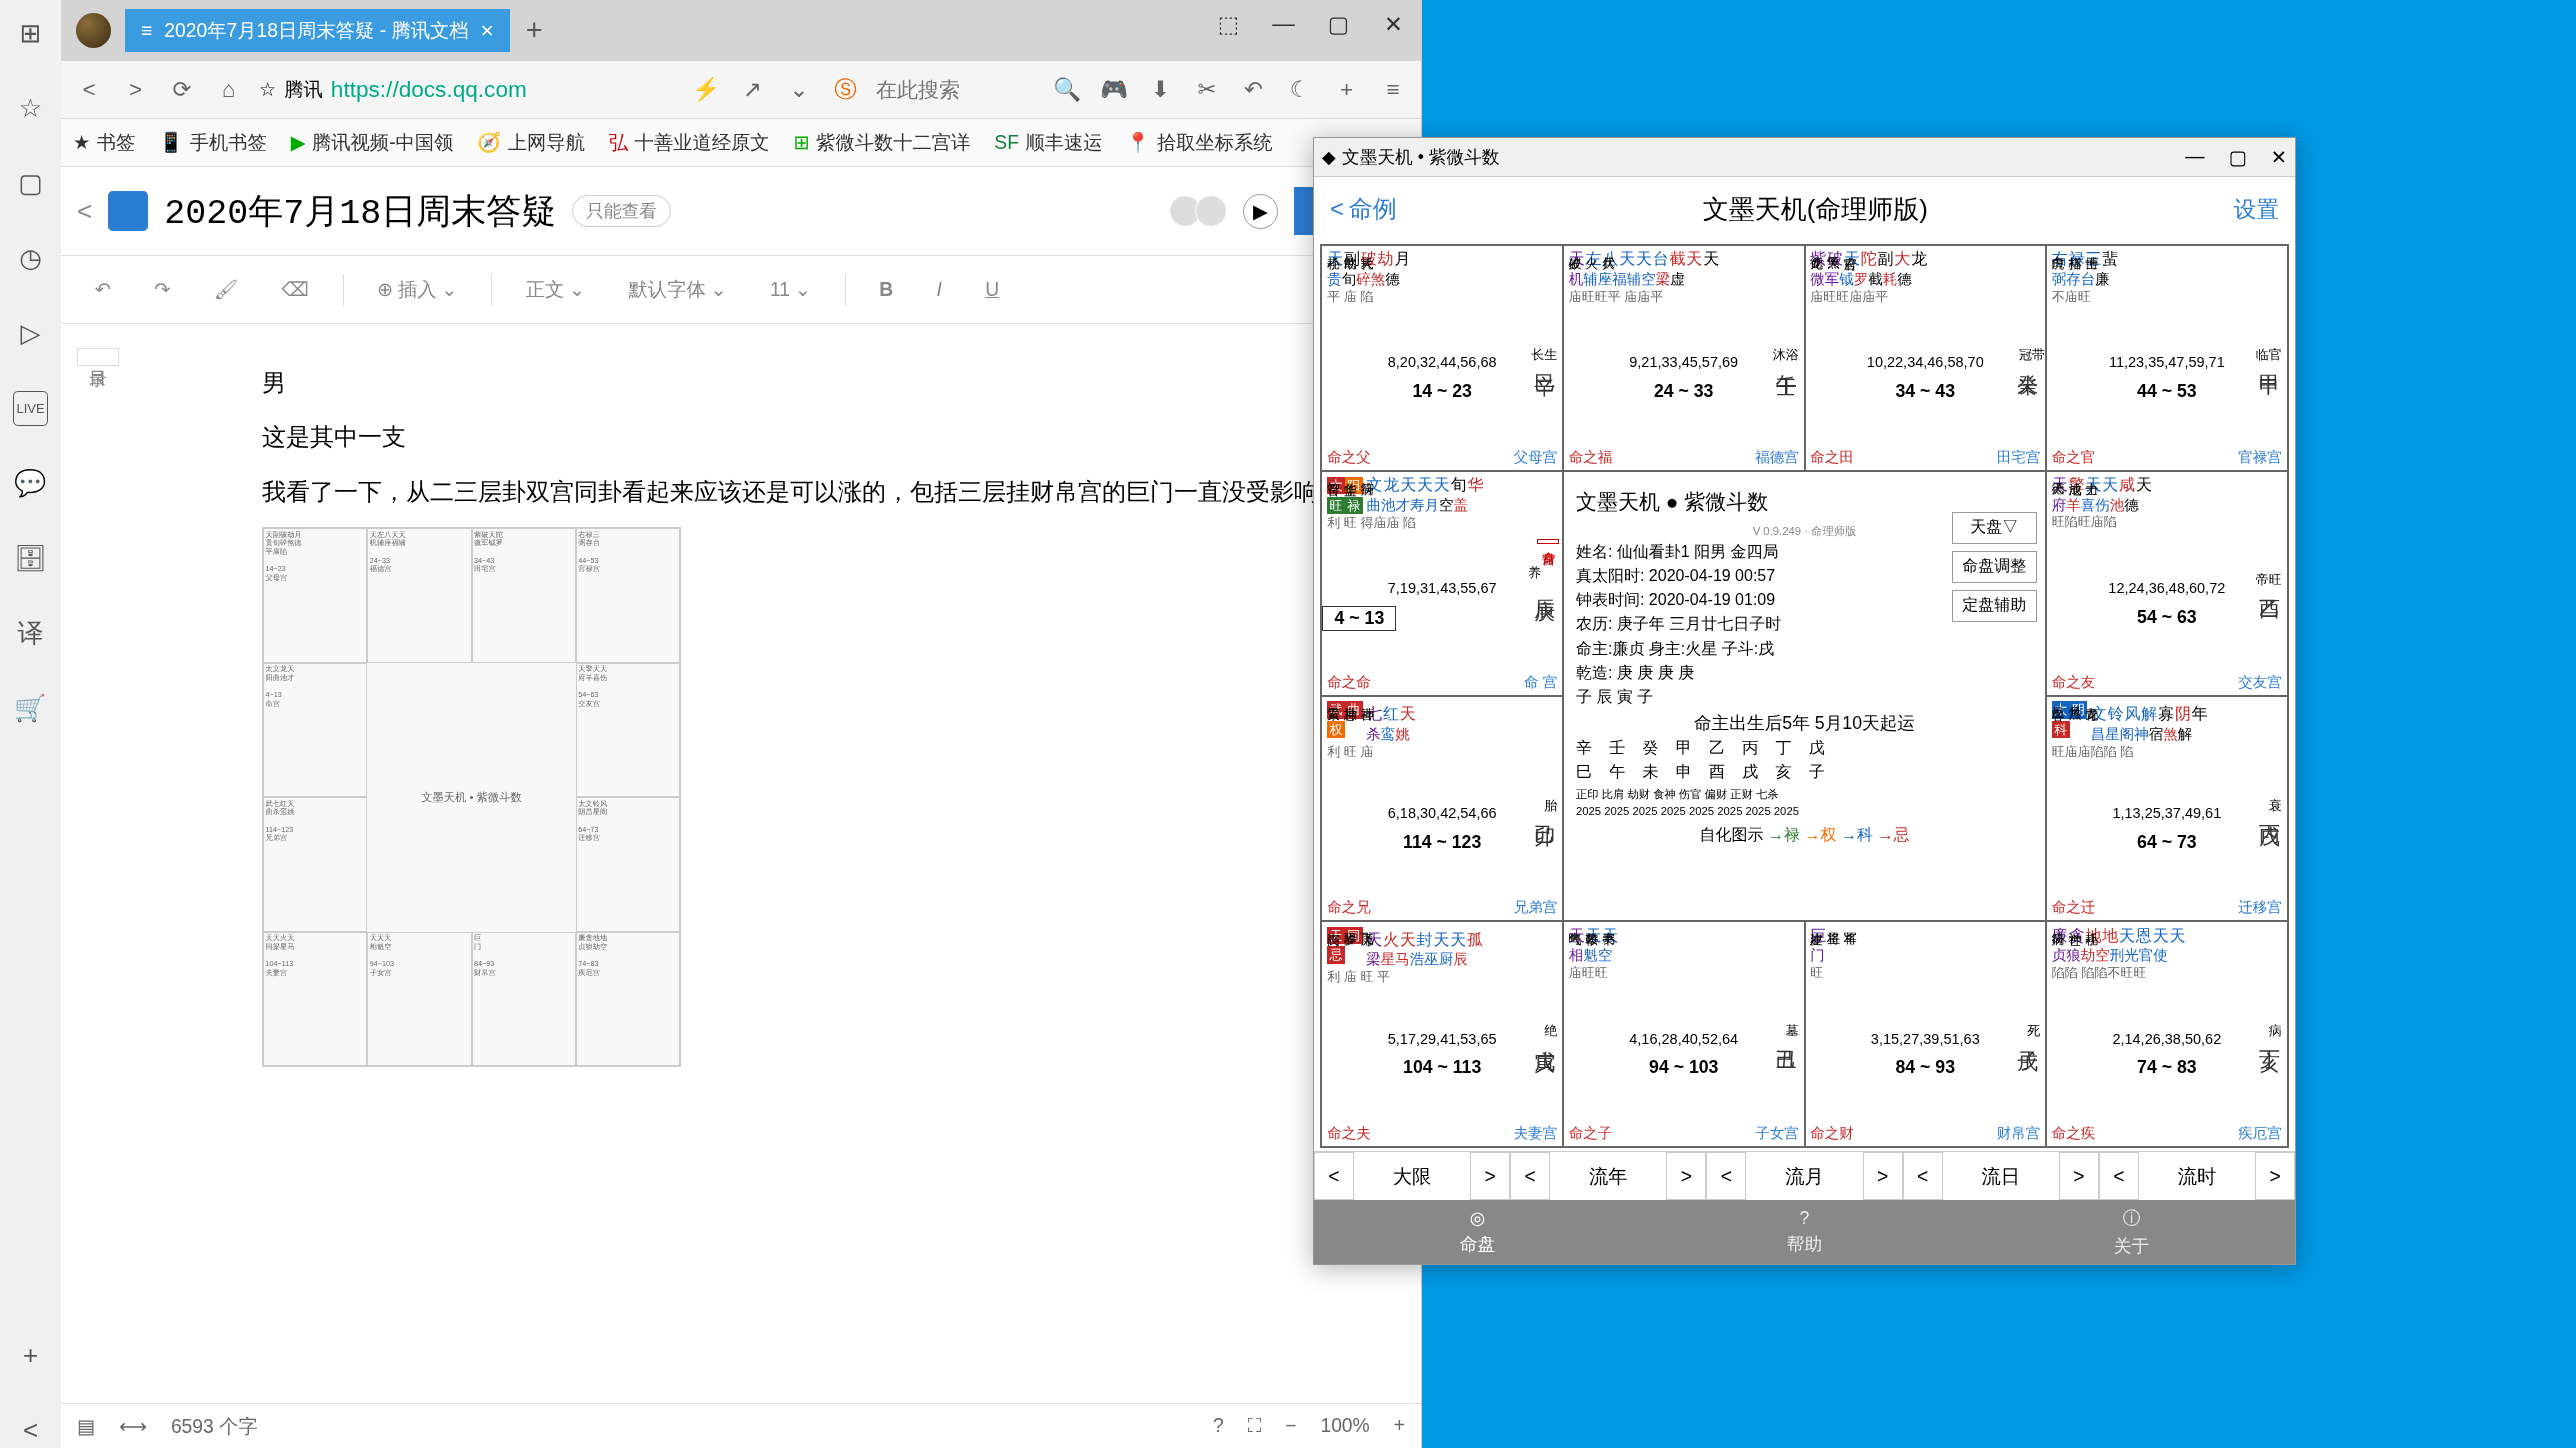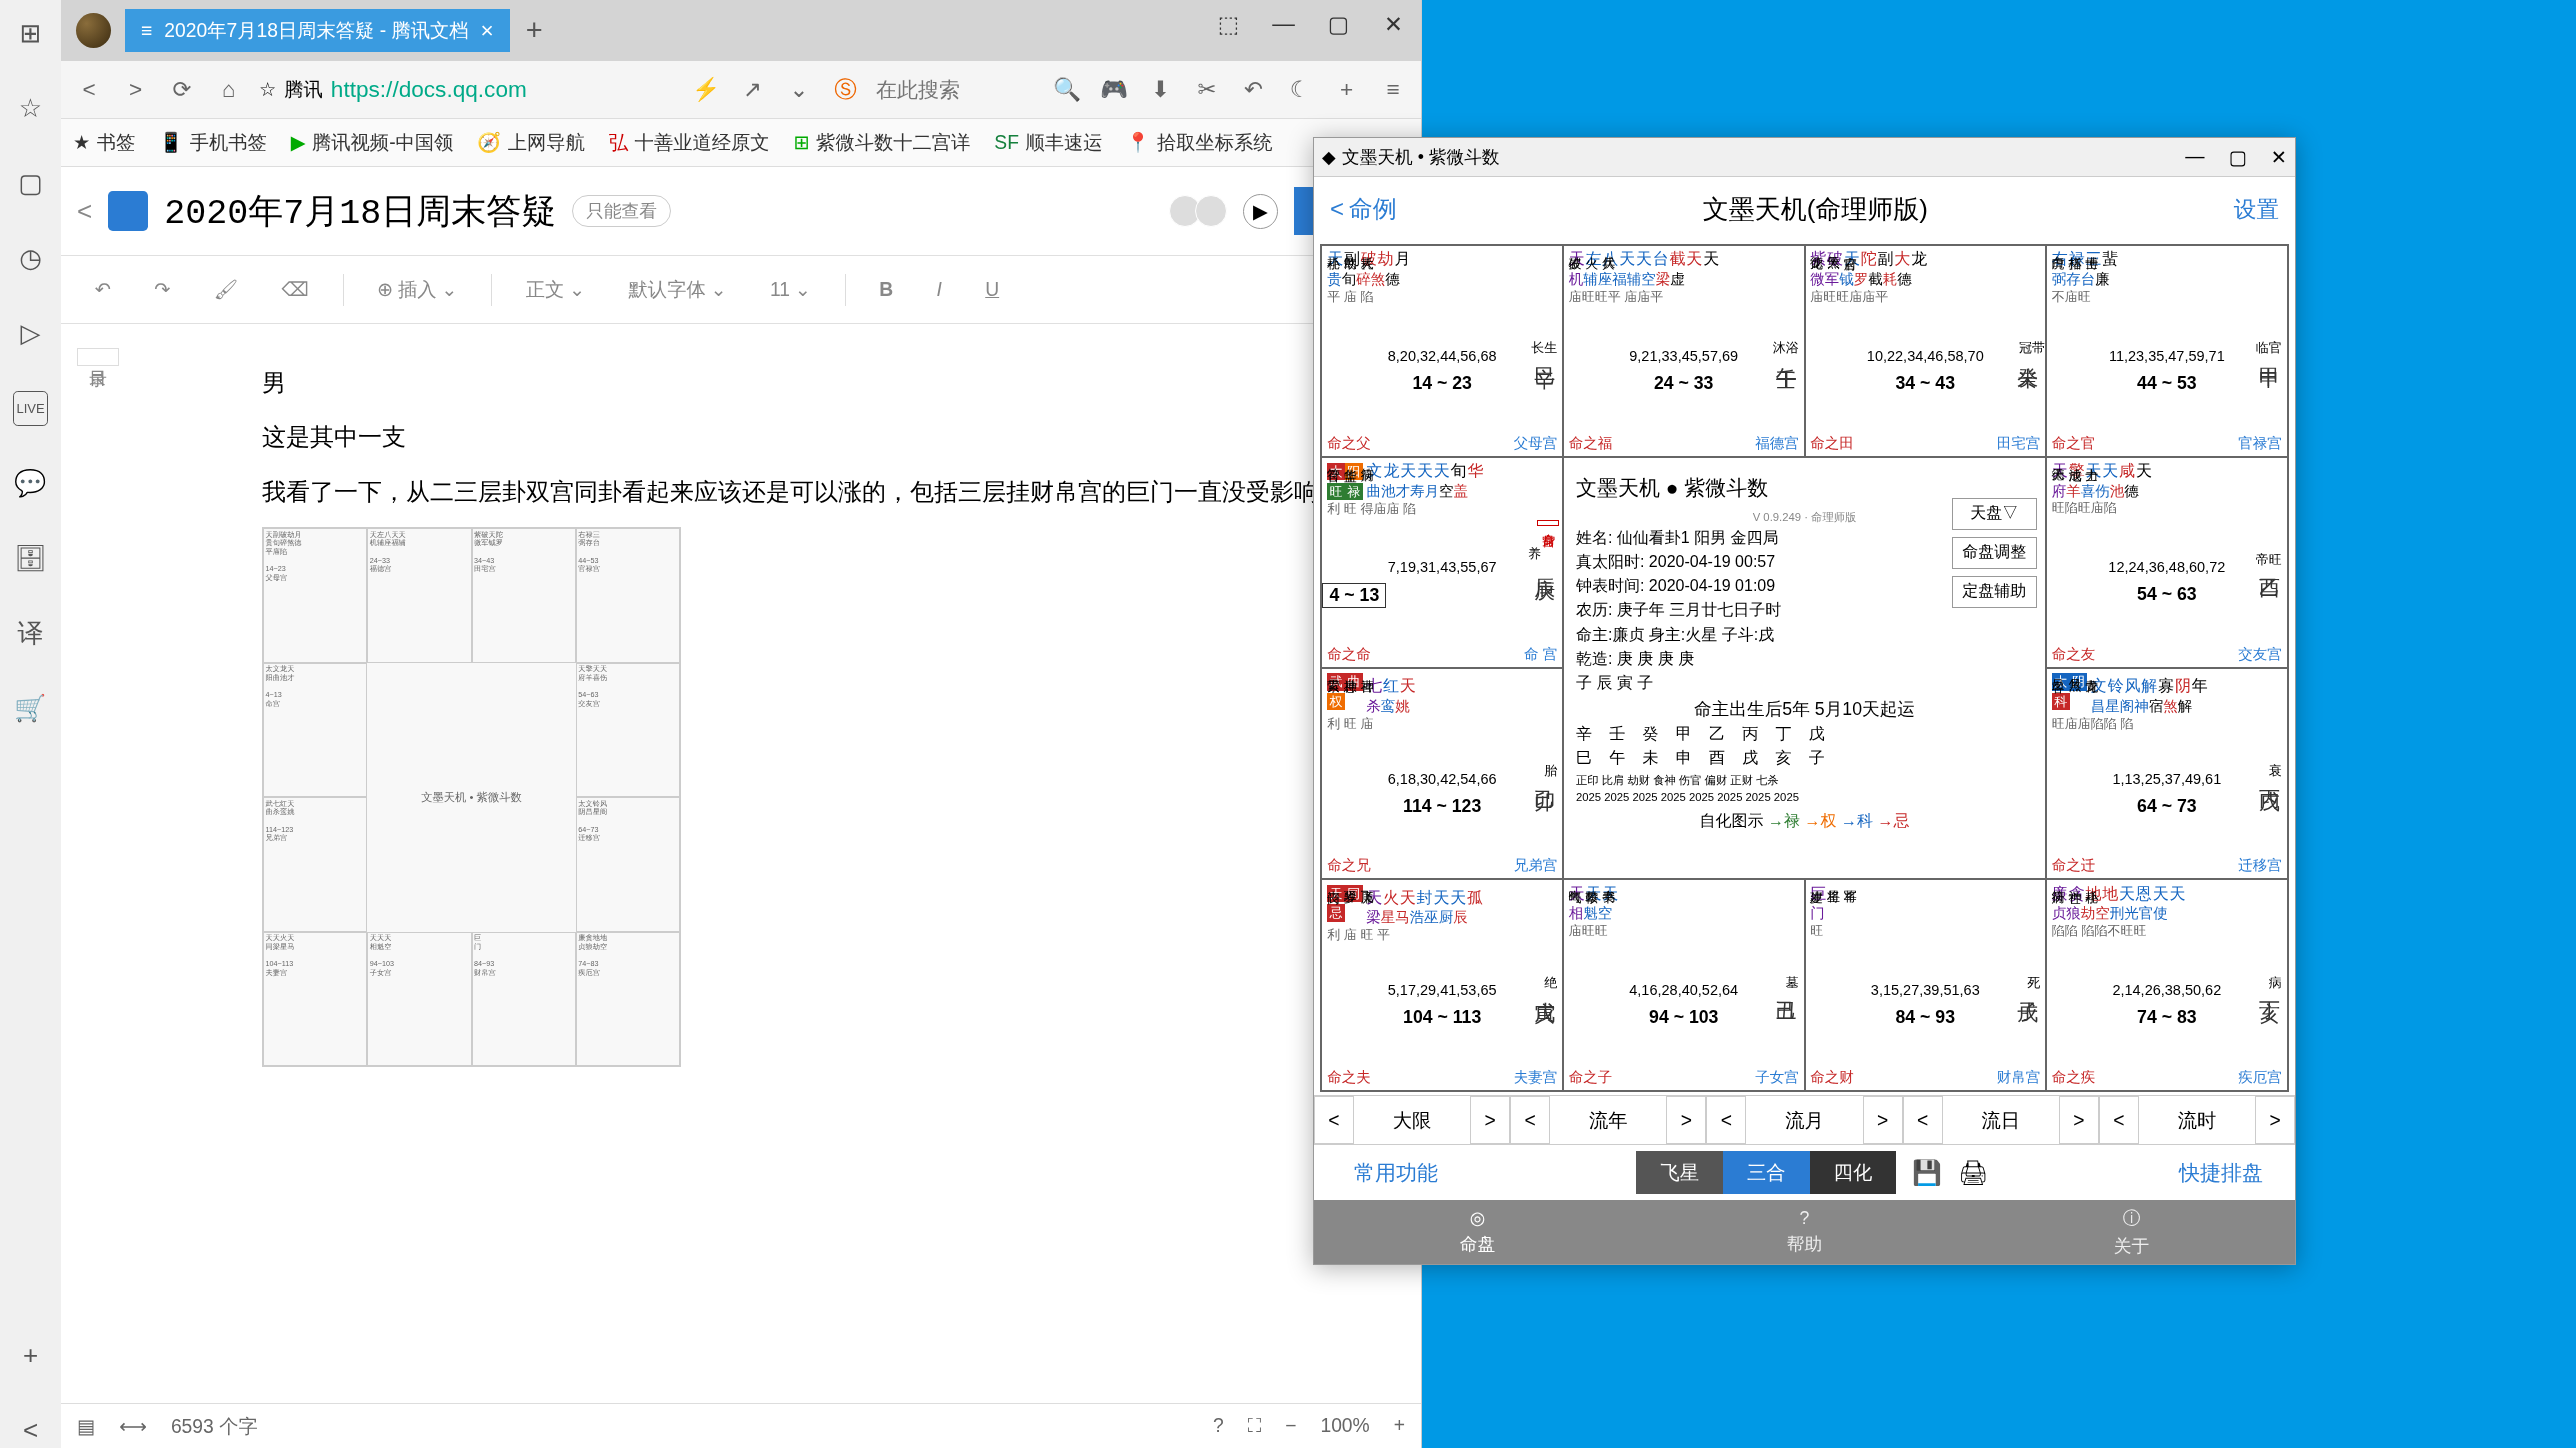--- a/index.html
+++ b/index.html
@@ -348,21 +348,21 @@
     </div>
 
     <div class="palace">
       <span class="lbadge b-red">太</span><span class="lbadge b-orange">阳</span>
       <div class="top-stars" style="display:inline;"><span class="blue-text">文龙天天天</span>旬<span class="red-text">华</span></div><br>
       <span class="lbadge b-green">旺</span><span class="lbadge b-green">禄</span>
       <div class="row2" style="display:inline;"><span class="blue-text">曲池才寿月</span>空<span class="red-text">盖</span></div>
       <div class="small">利 旺 得庙庙 陷</div>
       <div class="side-markers">病符<br>华盖<br>官符</div>
       <div class="nums">7,19,31,43,55,67</div>
-      <div class="age" style="border:0.8px solid #333; width:64px; margin:0 auto;">4 ~ 13</div>
+      <div class="age" style="border:0.8px solid #333; width:74px; margin:0 auto;">4 ~ 13</div>
       <div class="branch">庚辰</div>
       <div style="position:absolute; right:3.2px; top:30%; writing-mode:vertical-rl; font-size:13px; border:0.8px solid #c00; color:#c00; padding:1.6px;">身命宫</div>
       <div style="position:absolute; right:21px; top:42%; font-size:13px;">养</div>
       <div class="btm">
           <span class="red-text">命之命</span>
           <span class="btm-right red-text">命 宫</span>
         </div>
     </div>
 
     <div class="center-panel">
@@ -518,31 +518,20 @@
         <div class="label">流日</div>
         <div class="arrow">&gt;</div>
       </div>
     <div class="nav-seg">
         <div class="arrow">&lt;</div>
         <div class="label">流时</div>
         <div class="arrow">&gt;</div>
       </div>
   </div>
 
-  <div class="func-row">
-    <span class="func-common">常用功能</span>
-    <div class="seg-ctrl">
-      <div class="seg-btn seg-fx">飞星</div>
-      <div class="seg-btn seg-sh">三合</div>
-      <div class="seg-btn seg-4h">四化</div>
-    </div>
-    <span style="font-size:24px; margin:0 8px;">💾</span>
-    <span style="font-size:24px;">🖨</span>
-    <span class="func-quick">快捷排盘</span>
-  </div>
 
   <div class="tab-row">
     <div class="tab-item active">
         <span>◎</span>
         <span>命盘</span>
       </div>
     <div class="tab-item">
         <span>?</span>
         <span>帮助</span>
       </div>

